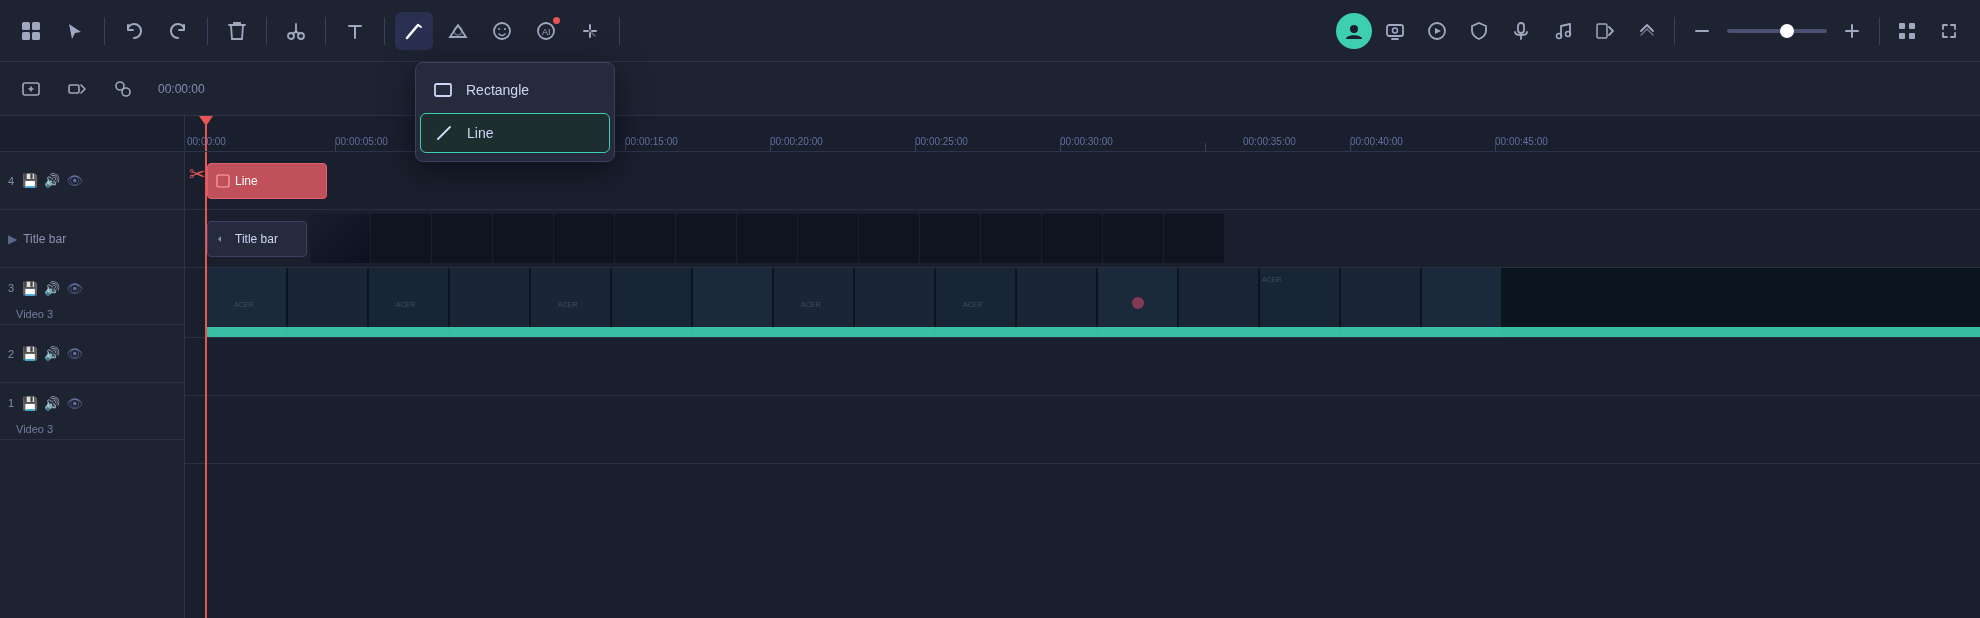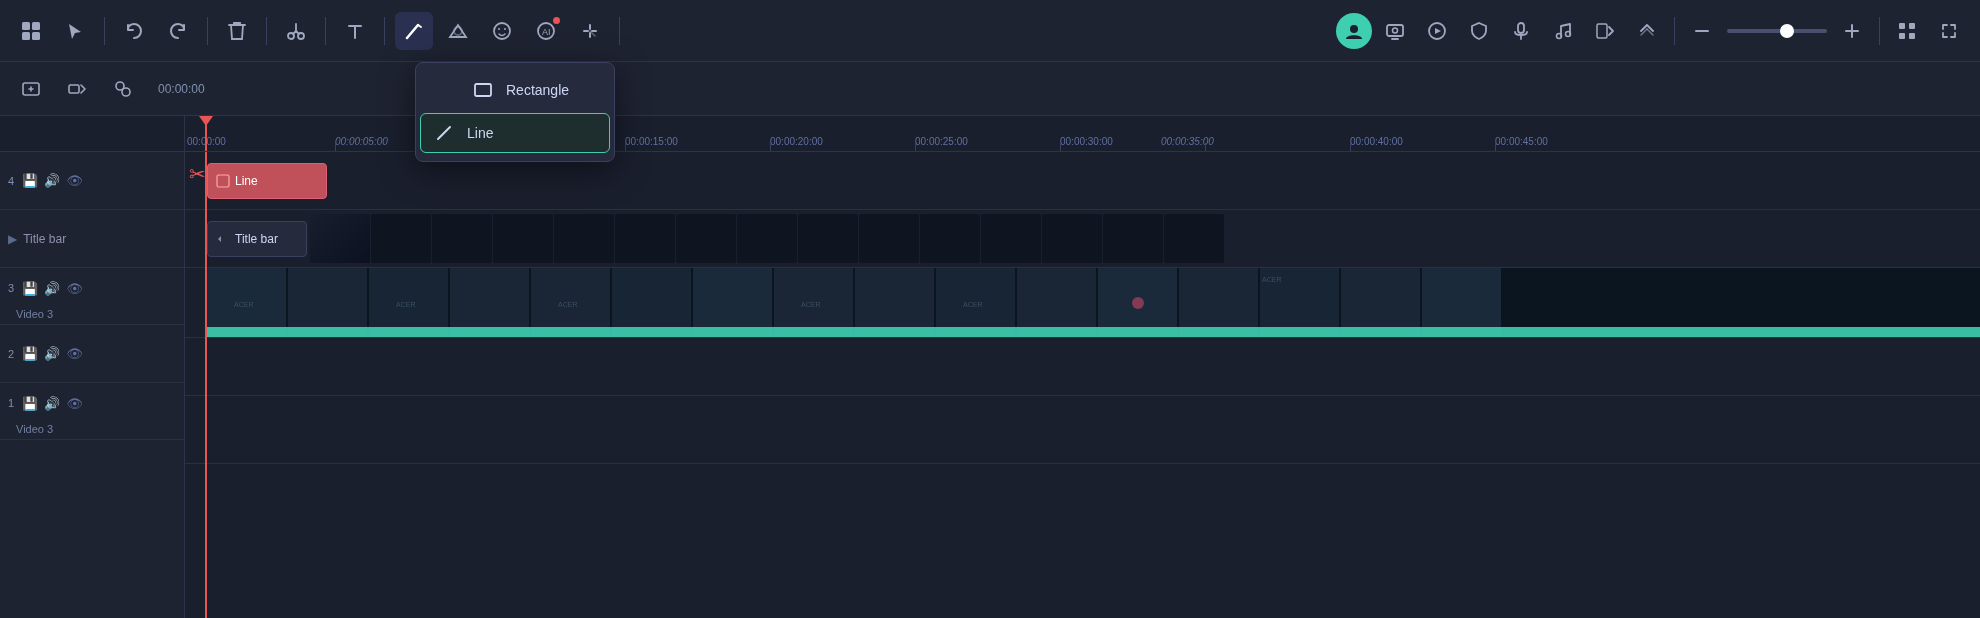--- a/index.html
+++ b/index.html
@@ -156,21 +156,20 @@
       box-shadow: 0 8px 32px rgba(0,0,0,0.5);
     }
     .shape-item {
       display: flex;
       align-items: center;
       gap: 12px;
       padding: 10px 16px;
       cursor: pointer;
       font-size: 14px;
       color: #cdd6f4;
-      margin-left: 40px;
     }
     .shape-item.selected {
       background: #1e2e2e;
       border: 1.5px solid #3ecfb0;
       border-radius: 6px;
       margin: 2px 4px;
       padding: 8px 12px;
     }
     .shape-icon {
       width: 22px; height: 22px;
@@ -499,26 +498,26 @@
       <div style="padding:0 8px 4px 16px; font-size:11px; color:#7080a0;">Video 3</div>
     </div>
   </div>
 
   <div class="track-outer">
 
     <div class="time-ruler" style="position:relative; overflow:hidden;">
 
       <div style="position:absolute; top:0; left:0; right:0; bottom:0;">
         <span class="ruler-mark" style="left:2px;">00:00:00</span>
-        <span class="ruler-mark" style="left:150px;font-style:italic;">00:00:05:00</span>
+        <span class="ruler-mark" style="left:150px;">00:00:05:00</span>
         <span class="ruler-mark" style="left:440px;">00:00:15:00</span>
         <span class="ruler-mark" style="left:585px;">00:00:20:00</span>
         <span class="ruler-mark" style="left:730px;">00:00:25:00</span>
         <span class="ruler-mark" style="left:875px;">00:00:30:00</span>
-        <span class="ruler-mark" style="left:976px;font-style:italic;">00:00:35:00</span>
+        <span class="ruler-mark" style="left:1058px;">00:00:35:00</span>
         <span class="ruler-mark" style="left:1165px;">00:00:40:00</span>
         <span class="ruler-mark" style="left:1310px;">00:00:45:00</span>
 
         <div class="ruler-tick" style="left:150px;"></div>
         <div class="ruler-tick" style="left:440px;"></div>
         <div class="ruler-tick" style="left:585px;"></div>
         <div class="ruler-tick" style="left:730px;"></div>
         <div class="ruler-tick" style="left:875px;"></div>
         <div class="ruler-tick" style="left:1020px;"></div>
         <div class="ruler-tick" style="left:1165px;"></div>

